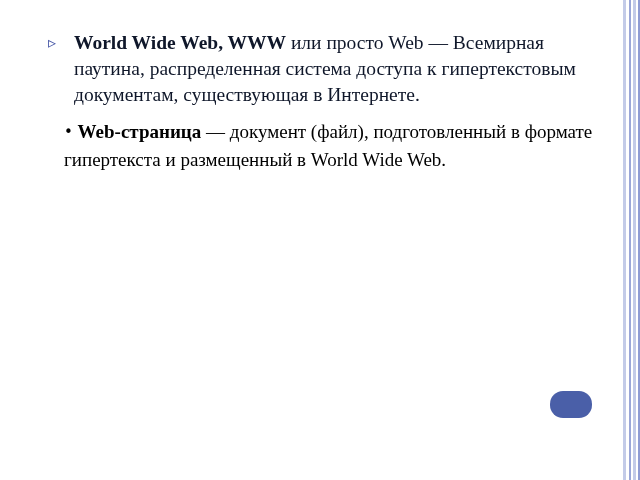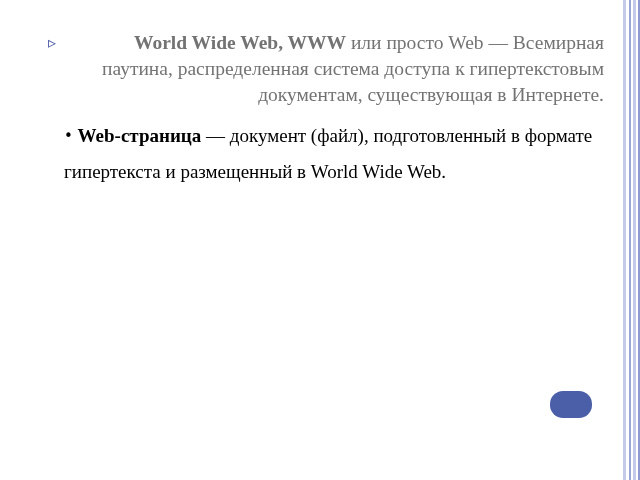--- a/index.html
+++ b/index.html
@@ -59,28 +59,28 @@
     color: #4a5aa8;
     font-family: "DejaVu Sans", sans-serif;
     font-size: 16px;
     line-height: 26px;
     text-align: left;
   }
   .bullet-text {
     flex: 1 1 auto;
     font-size: 19.5px;
     line-height: 26px;
-    color: #737373;
-    text-align: right;
+    color: #0f172a;
+    text-align: left;
   }
   .b-strong { font-weight: bold; }
 
   .para {
     font-size: 19px;
-    line-height: 36px;
+    line-height: 28px;
     color: #000000;
     margin-top: 10px;
     text-indent: 0;
   }
   .para .dot {
     font-family: "DejaVu Sans", sans-serif;
     font-size: 15px;
     vertical-align: 1px;
   }
   .para-indent {

